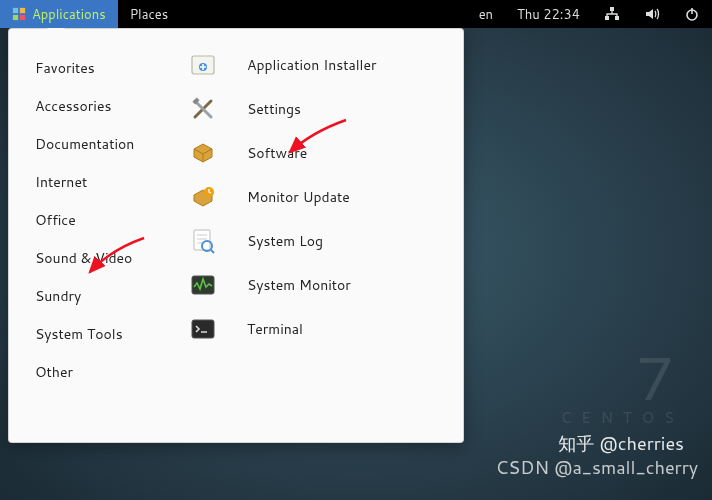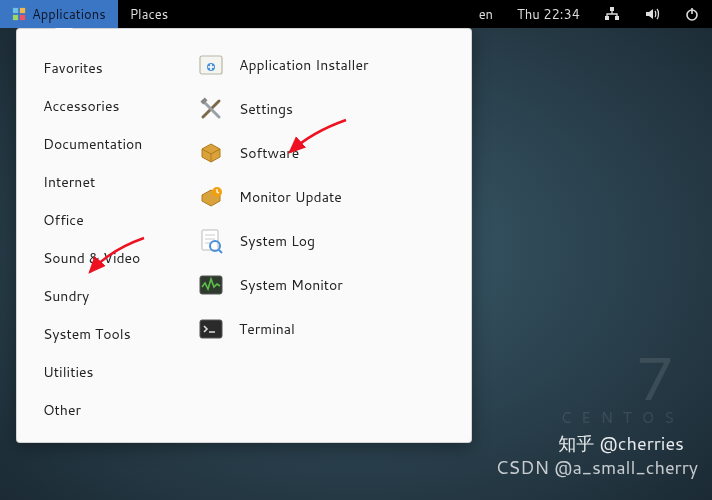--- a/index.html
+++ b/index.html
@@ -10,47 +10,47 @@
   position: relative; overflow: hidden;
 }
 .topbar {
   height: 28px; background: #000; color: #ddd;
   display: flex; align-items: stretch; font-size: 13px;
   position: relative; z-index: 10;
 }
 .topbar-item {
   display: flex; align-items: center; padding: 0 12px; cursor: pointer;
 }
-.topbar-item.active { background: #3a76c4; color: #0f172a; }
+.topbar-item.active { background: #3a76c4; color: #bef264; }
 .topbar-spacer { flex: 1; }
 .app-icon { width: 14px; height: 14px; margin-right: 6px; }
 .sys-icon { width: 16px; height: 16px; display:inline-flex; align-items:center; justify-content:center; }
 .menu-panel {
-  position: absolute; top: 28px; left: 16px;
+  position: absolute; top: 28px; left: 8px;
   width: 456px; height: 415px;
   background: #fafafa; border: 1px solid rgba(0,0,0,0.15);
   border-radius: 4px; box-shadow: 0 4px 18px rgba(0,0,0,0.35);
   display: flex; z-index: 9;
 }
 .menu-panel::before {
   content:""; position:absolute; top:-9px; left:38px;
   border-left:9px solid transparent; border-right:9px solid transparent;
   border-bottom:9px solid #fafafa;
 }
 .menu-left {
   width: 162px; padding: 20px 10px 10px 26px;
 }
 .menu-left .cat {
   padding: 9px 0; font-size: 14px; color: #222; cursor: pointer;
 }
 .menu-right {
   flex: 1; padding: 14px 8px;
 }
 .app-row {
-  display: flex; align-items: center; gap: 14px;
+  display: flex; align-items: center; gap: 30px;
   padding: 8px 10px; font-size: 14px; color: #222; cursor: pointer;
   border-radius:3px;
 }
 .app-row .aicon {
   width: 28px; height: 28px; display:flex; align-items:center; justify-content:center;
   flex-shrink:0;
 }
 .arrow {
   position: absolute; width: 70px; height: 50px; z-index: 20; pointer-events:none;
 }
@@ -116,21 +116,20 @@
 <div class="menu-panel">
   <div class="menu-left">
     <div class="cat">Favorites</div>
     <div class="cat">Accessories</div>
     <div class="cat">Documentation</div>
     <div class="cat">Internet</div>
     <div class="cat">Office</div>
     <div class="cat">Sound &amp; Video</div>
     <div class="cat">Sundry</div>
     <div class="cat">System Tools</div>
-    <div class="cat">Utilities</div>
     <div class="cat">Other</div>
   </div>
   <div class="menu-right">
     <div class="app-row">
       <span class="aicon">
           <svg viewBox="0 0 28 28">
             <rect x="3" y="5" width="22" height="18" rx="2" fill="#f5f5f0" stroke="#b8b8a8" stroke-width="1.2"></rect>
             <circle cx="14" cy="16" r="4" fill="#4a90d9"></circle>
             <path d="M14 13v6M11 16h6" stroke="#fff" stroke-width="1.6"></path>
           </svg>

